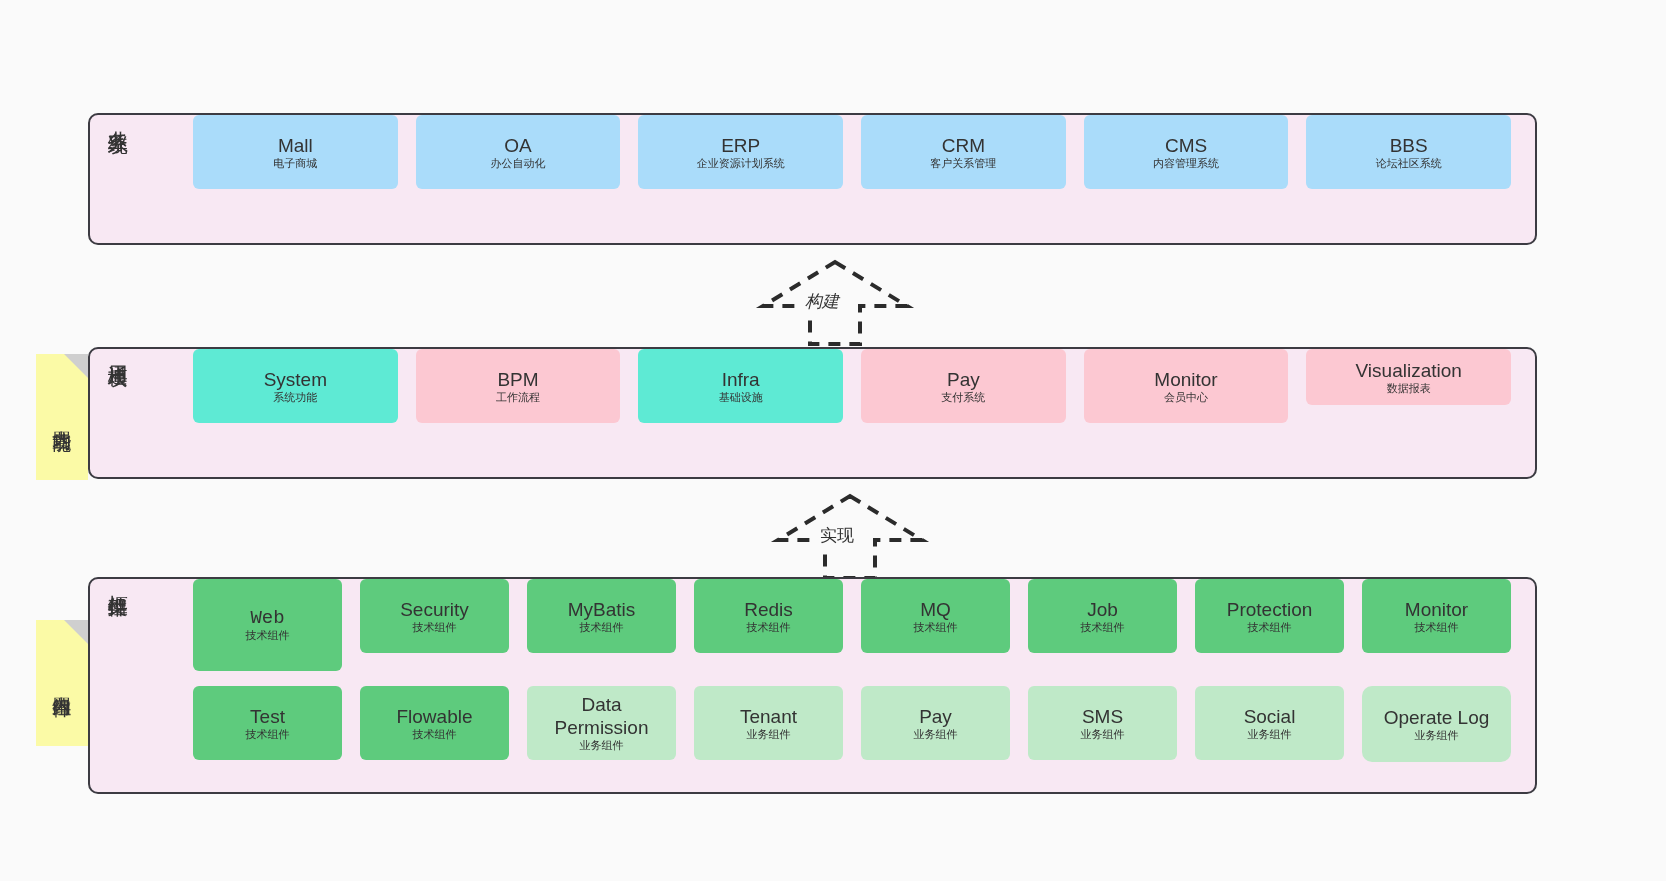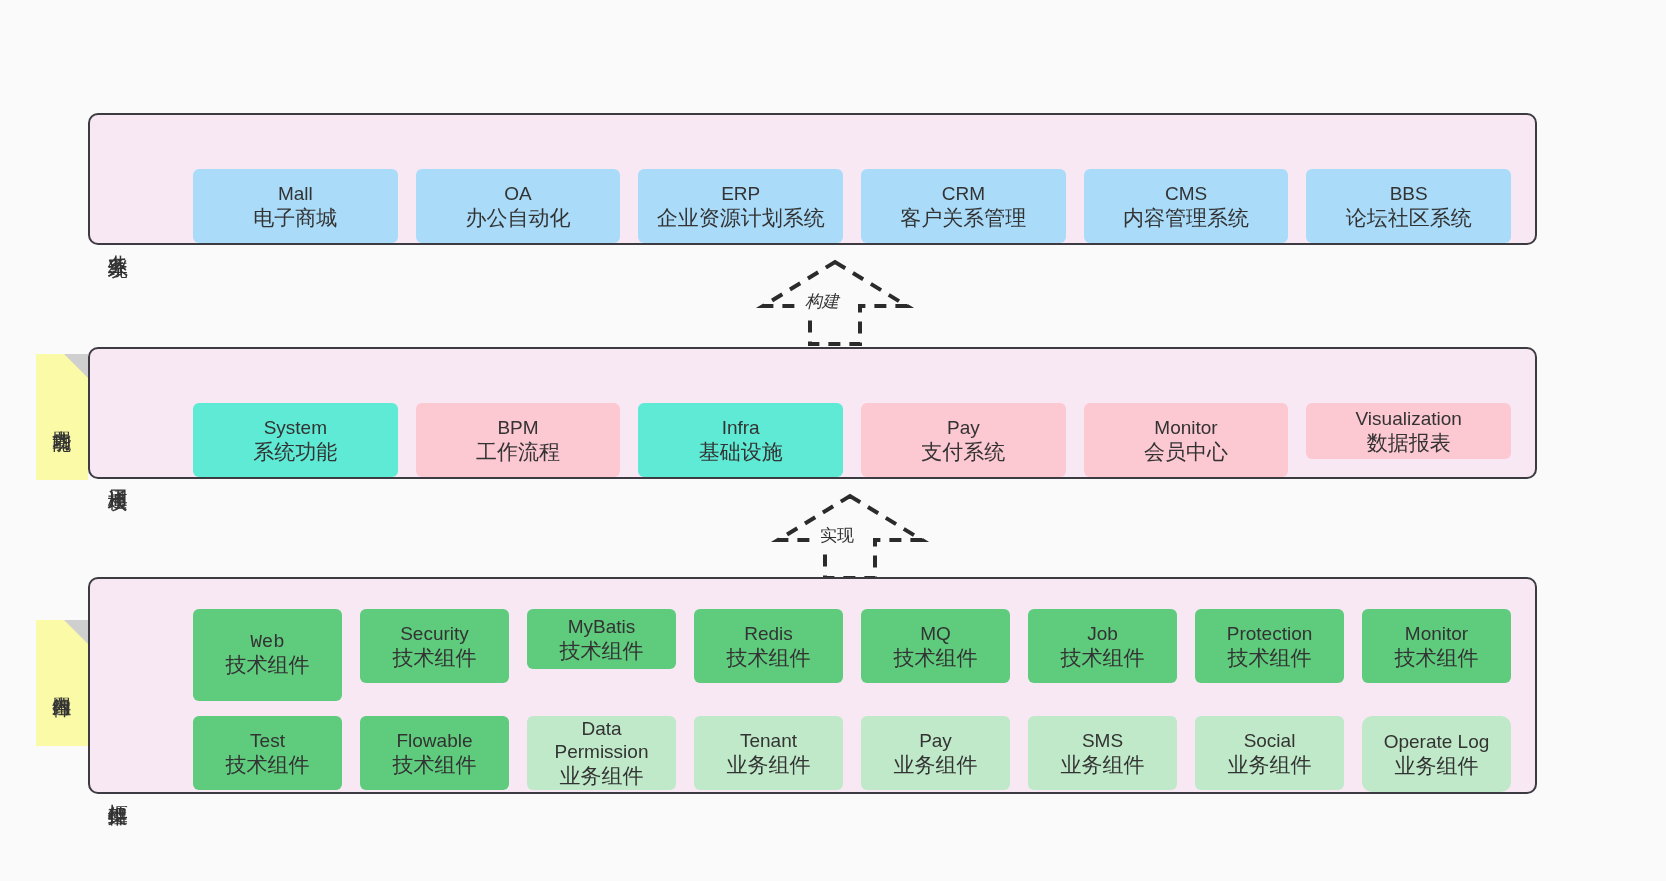--- a/index.html
+++ b/index.html
@@ -24,21 +24,21 @@
   }
 
   
   .layer {
     position: absolute;
     box-sizing: border-box;
     background: #f8e8f3;
     border: 2px solid #3c3b42;
     border-radius: 10px;
     display: flex;
-    align-items: flex-end;
+    align-items: flex-start;
     gap: 43px;
   }
 
   .layer-title {
     flex: 0 0 auto;
     width: 40px;
     display: flex;
     align-items: center;
     justify-content: center;
     font-size: 20px;
@@ -74,21 +74,21 @@
     display: flex;
     flex-direction: column;
     align-items: center;
     justify-content: center;
     text-align: center;
     color: #333333;
     line-height: 1.22;
     padding: 4px 6px;
   }
   .box .t1 { font-size: 19px; }
-  .box .t2 { font-size: 21px; }
+  .box .t2 { font-size: 11px; }
 
   .box.blue        { background: #aadcfa; }
   .box.red         { background: #5eead4; }
   .box.pink        { background: #fcc8d2; }
   .box.green       { background: #5ecb7d; }
   .box.greenlight  { background: #bfe9c8; }
 
   
   .note {
     position: absolute;
@@ -228,21 +228,21 @@
 
       <div class="row">
         <div class="box green" style="height:92px;font-family:Liberation Mono, monospace;">
           <span class="t1">Web</span>
           <span class="t2">技术组件</span>
         </div>
         <div class="box green" style="height:74px;">
           <span class="t1">Security</span>
           <span class="t2">技术组件</span>
         </div>
-        <div class="box green" style="height:60px;">
+        <div class="box green" style="height:74px;">
           <span class="t1">MyBatis</span>
           <span class="t2">技术组件</span>
         </div>
         <div class="box green" style="height:74px;">
           <span class="t1">Redis</span>
           <span class="t2">技术组件</span>
         </div>
         <div class="box green" style="height:74px;">
           <span class="t1">MQ</span>
           <span class="t2">技术组件</span>

